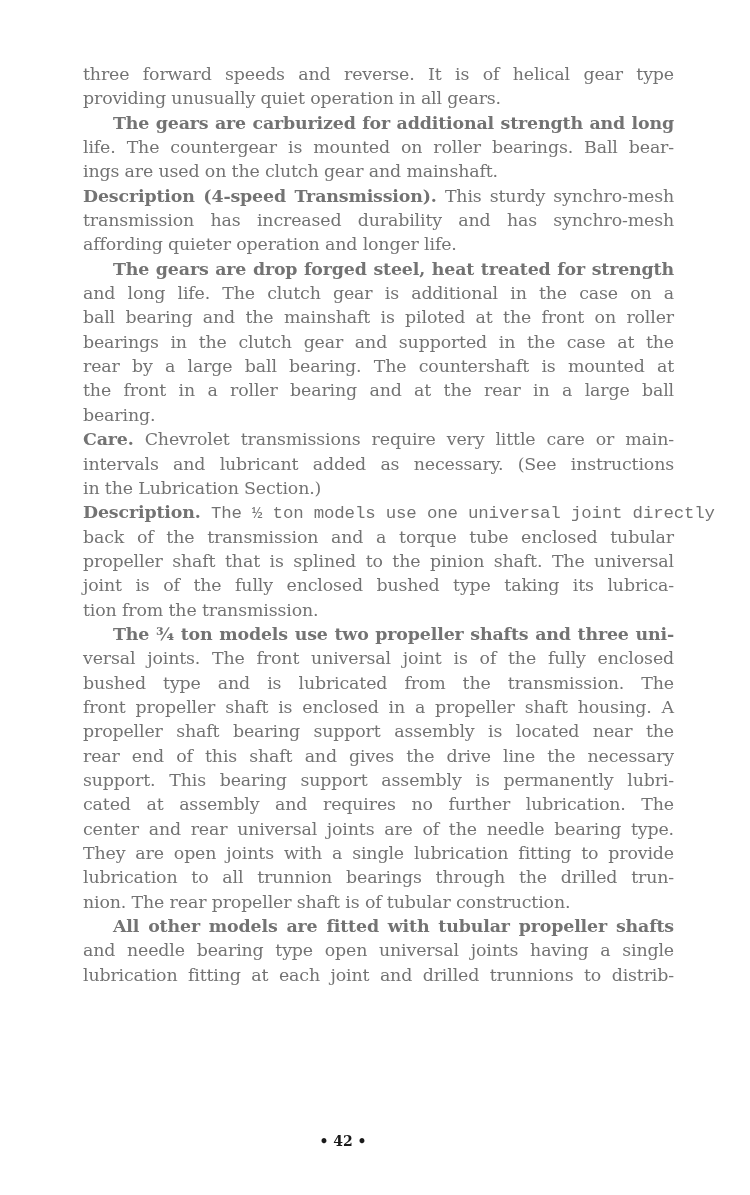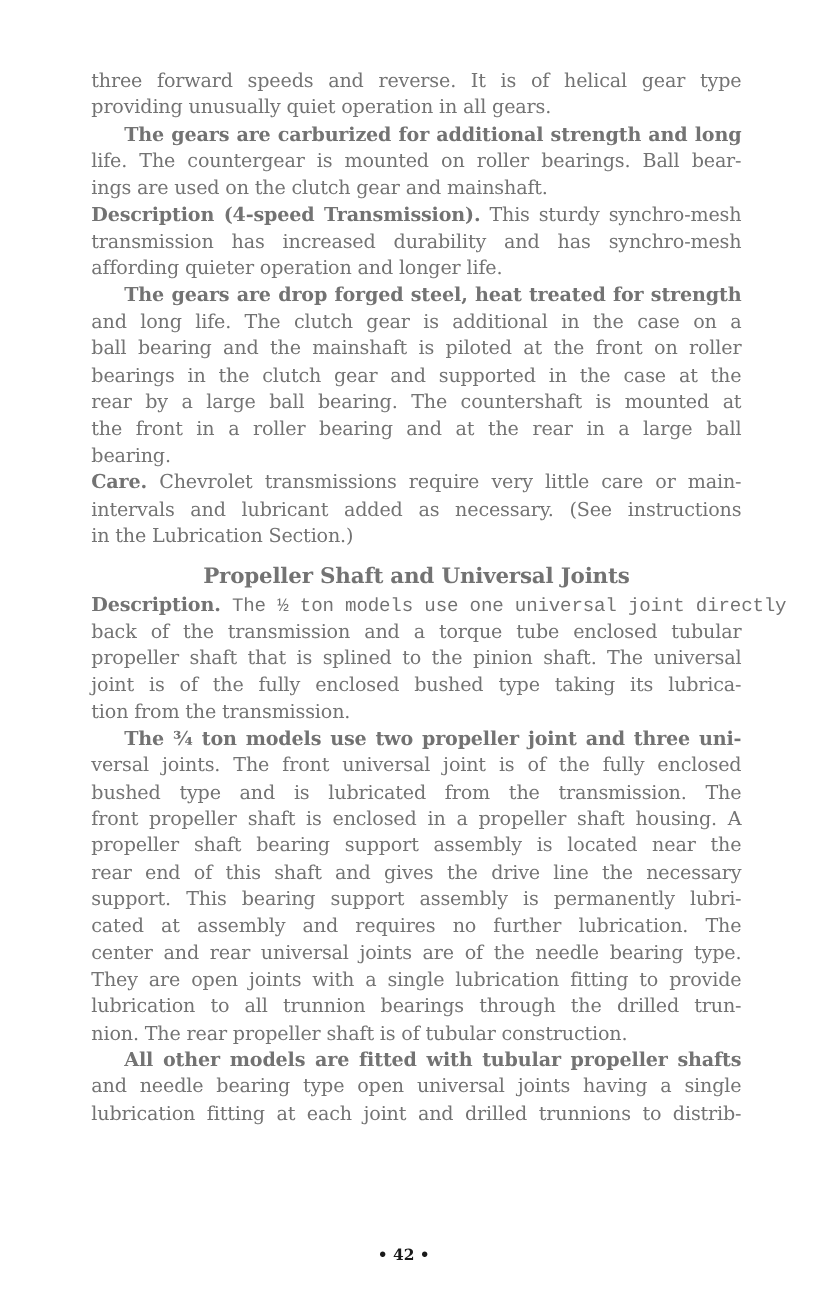--- a/index.html
+++ b/index.html
@@ -18,21 +18,21 @@
   .line.last { text-align: right; text-align-last: left; }
   .line.indent { padding-left: 30px; font-weight: bold; }
   .run-in { font-weight: bold; }
   .heading {
     text-align: center; font-weight: bold; font-size: 19.5px;
     height: 28px; line-height: 28px; margin-top: 10px; margin-bottom: 0px;
     letter-spacing: -0.2px;
   }
   .folio {
     position: absolute; top: 1133px; left: 0; width: 686px; text-align: center;
-    font-family: "DejaVu Serif", "Liberation Serif", serif; font-size: 14px; font-weight: bold; color: #1a1a1a; padding-left: 24px;
+    font-family: "DejaVu Serif", "Liberation Serif", serif; font-size: 14px; font-weight: bold; color: #1a1a1a;
   }
 </style>
 </head>
 <body>
 
 <div class="page" id="page">
     <div>
       <div>
         <div class="line">three forward speeds and reverse. It is of helical gear type</div>
         <div class="line last">providing unusually quiet operation in all gears.</div>
@@ -56,30 +56,29 @@
         <div class="line">the front in a roller bearing and at the rear in a large ball</div>
         <div class="line last">bearing.</div>
       </div>
       <div>
         <div class="line"><span class="run-in">Care.</span><span style="white-space: pre;"> Chevrolet transmissions require very little care or main-</span></div>
         <div class="line">intervals and lubricant added as necessary. (See instructions</div>
         <div class="line last">in the Lubrication Section.)</div>
       </div>
     </div>
     <div>
-      <div class="heading">Propeller Shaft and Universal Joints</div>
       <div>
         <div class="line"><span class="run-in">Description.</span><span style="white-space: pre; font-family: Liberation Mono, monospace;"> The ½ ton models use one universal joint directly</span></div>
         <div class="line">back of the transmission and a torque tube enclosed tubular</div>
         <div class="line">propeller shaft that is splined to the pinion shaft. The universal</div>
         <div class="line">joint is of the fully enclosed bushed type taking its lubrica-</div>
         <div class="line last">tion from the transmission.</div>
       </div>
       <div>
-        <div class="line indent">The ¾ ton models use two propeller joint and three uni-</div>
+        <div class="line indent">The ¾ ton models use two propeller shafts and three uni-</div>
         <div class="line">versal joints. The front universal joint is of the fully enclosed</div>
         <div class="line">bushed type and is lubricated from the transmission. The</div>
         <div class="line">front propeller shaft is enclosed in a propeller shaft housing. A</div>
         <div class="line">propeller shaft bearing support assembly is located near the</div>
         <div class="line">rear end of this shaft and gives the drive line the necessary</div>
         <div class="line">support. This bearing support assembly is permanently lubri-</div>
         <div class="line">cated at assembly and requires no further lubrication. The</div>
         <div class="line">center and rear universal joints are of the needle bearing type.</div>
         <div class="line">They are open joints with a single lubrication fitting to provide</div>
         <div class="line">lubrication to all trunnion bearings through the drilled trun-</div>

